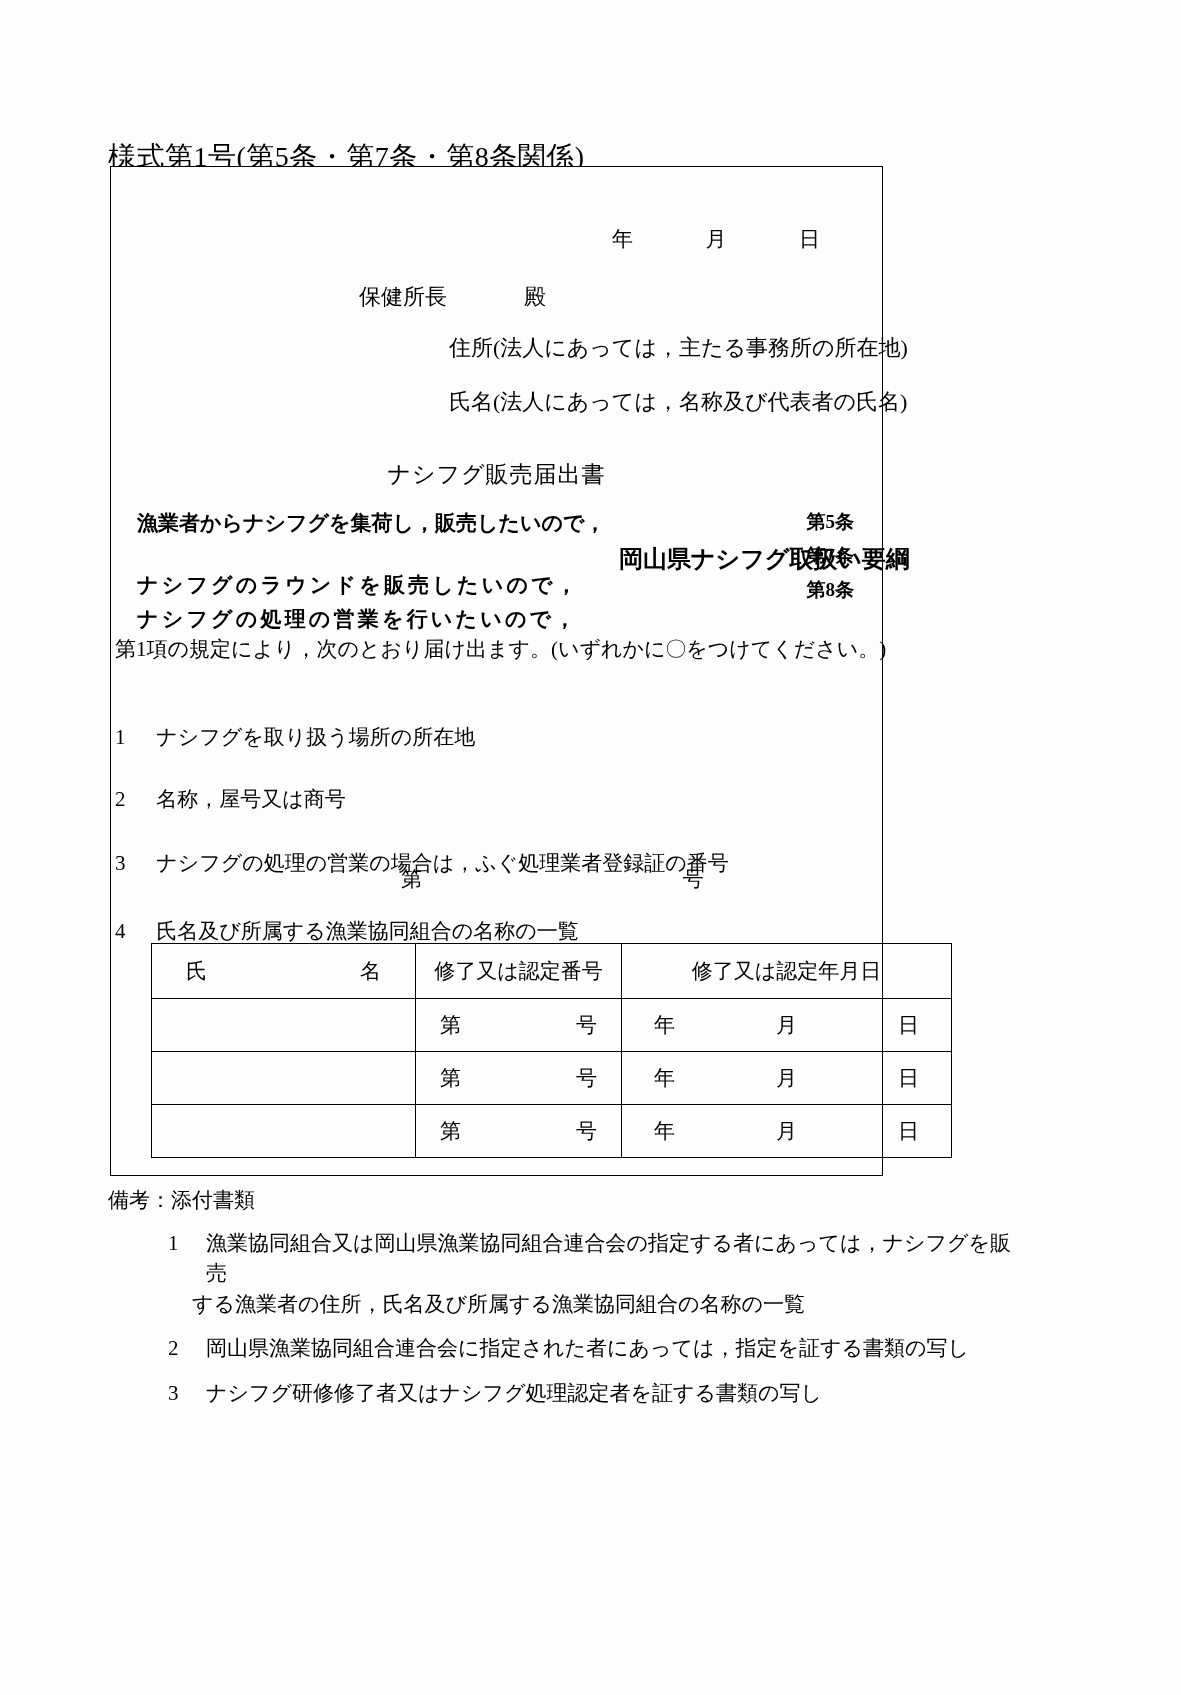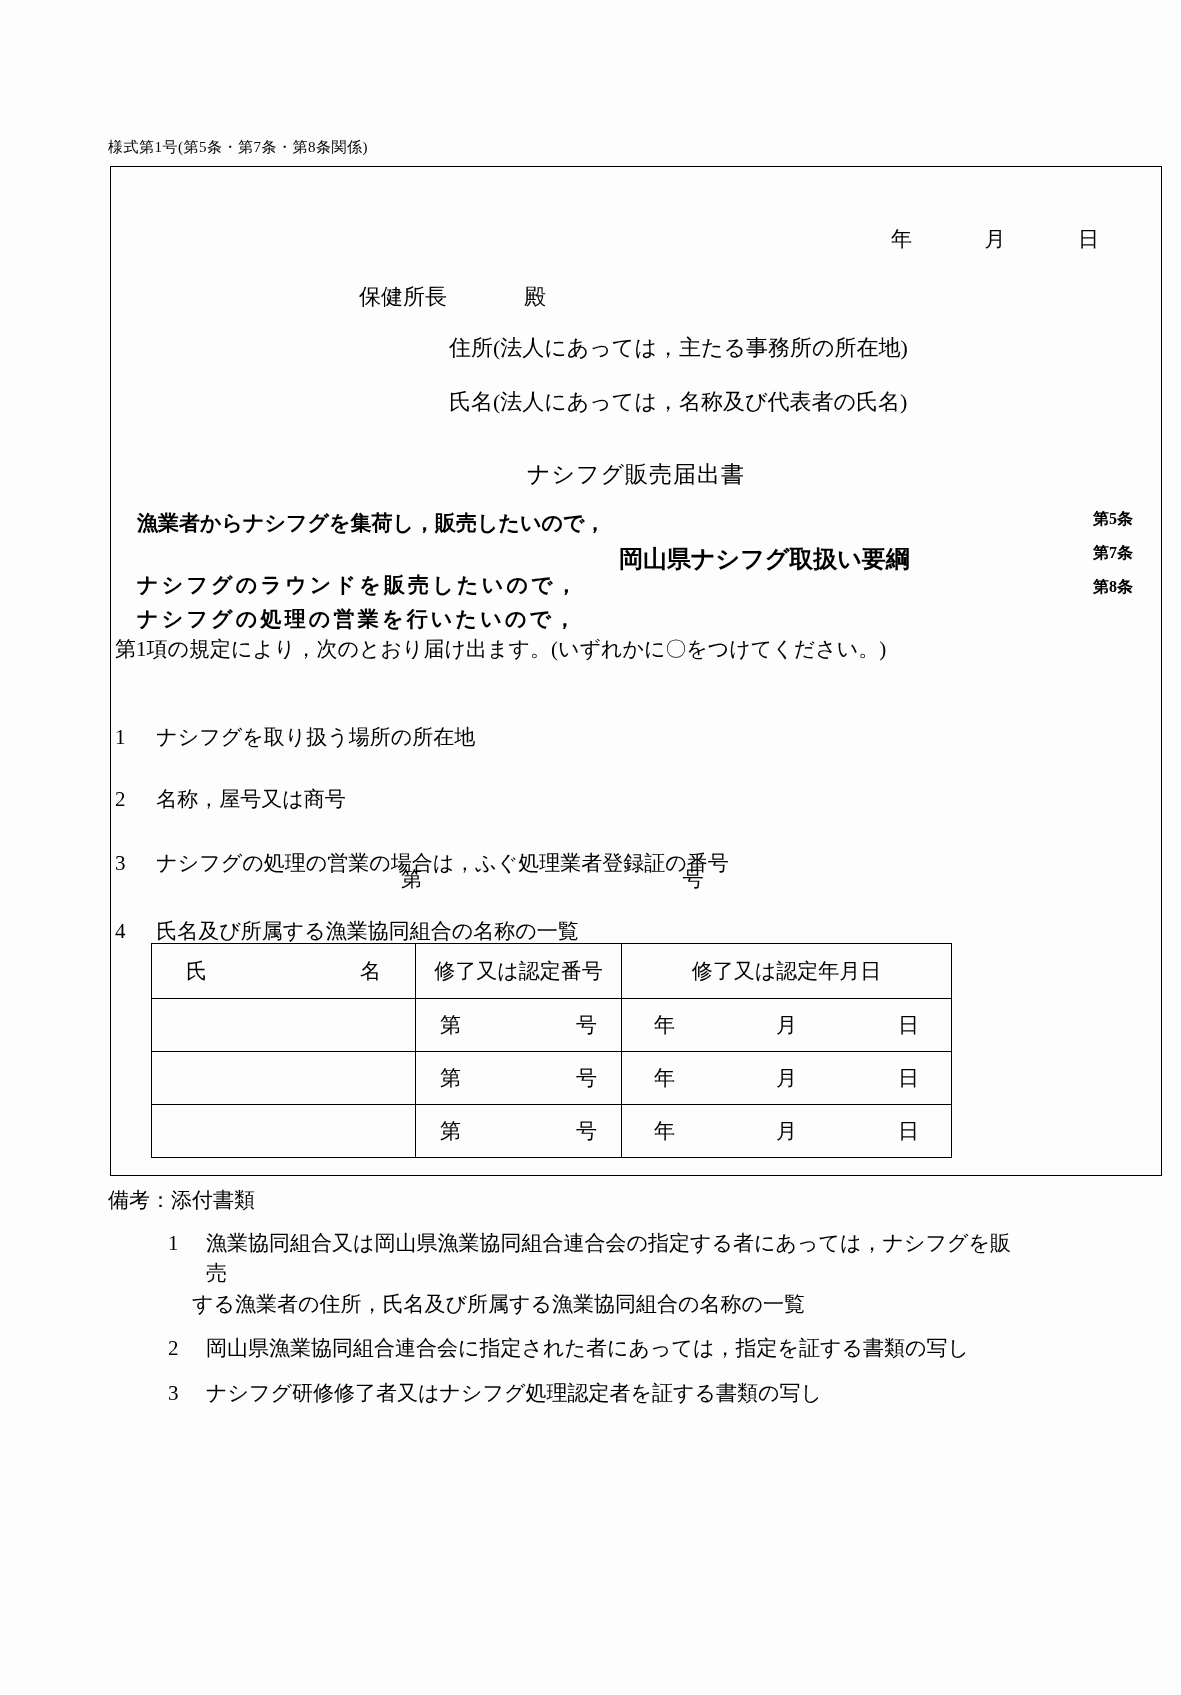--- a/index.html
+++ b/index.html
@@ -17,31 +17,31 @@
     height: 1695px;
     background: #fdfdfd;
     overflow: hidden;
   }
 
   
   .form-no {
     position: absolute;
     left: 108px;
     top: 138px;
-    font-size: 15px;
+    font-size: 28px;
     letter-spacing: 0.5px;
     white-space: nowrap;
   }
 
   
   .doc-box {
     position: absolute;
     left: 110px;
     top: 166px;
-    width: 1052px;
+    width: 773px;
     height: 1010px;
     border: 1.5px solid #000;
     box-sizing: border-box;
     background: #fdfdfd;
   }
 
   .inner {
     position: relative;
     width: 100%;
     height: 100%;
@@ -120,21 +120,21 @@
     left: 508px;
     top: 0;
     font-size: 24px;
     white-space: nowrap;
     text-align: right;
   }
   .article {
     position: absolute;
     right: 28px;
     top: 0;
-    font-size: 16px;
+    font-size: 19px;
   }
 
   .clause-line {
     position: absolute;
     top: 468px;
     left: 4px;
     font-size: 21px;
     white-space: nowrap;
   }
 

